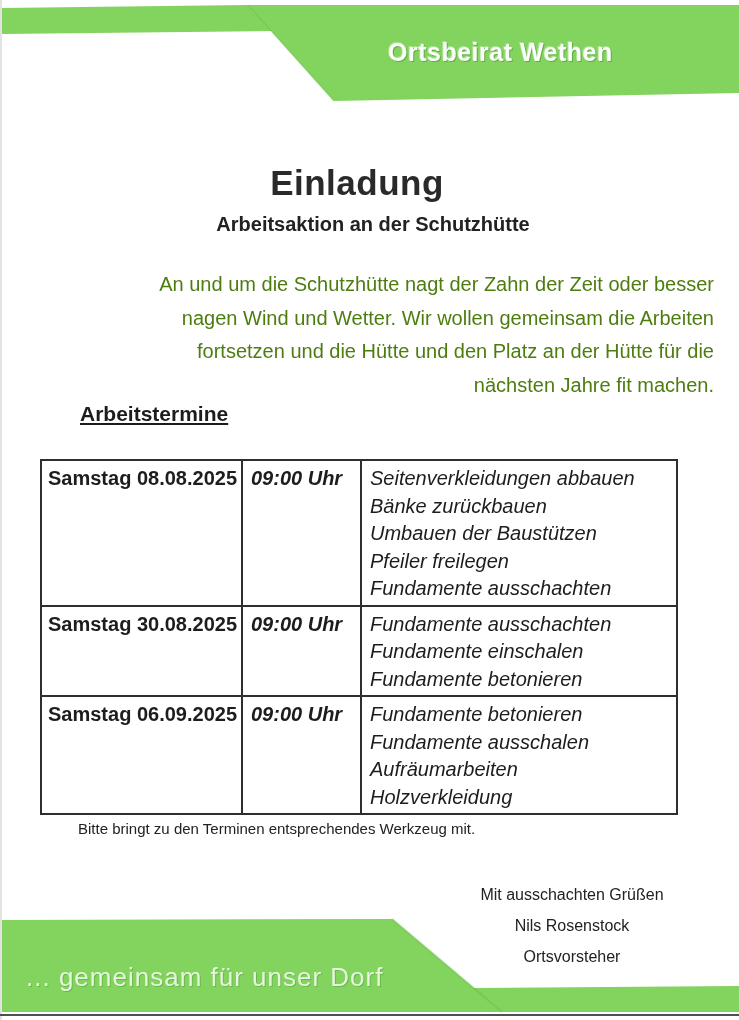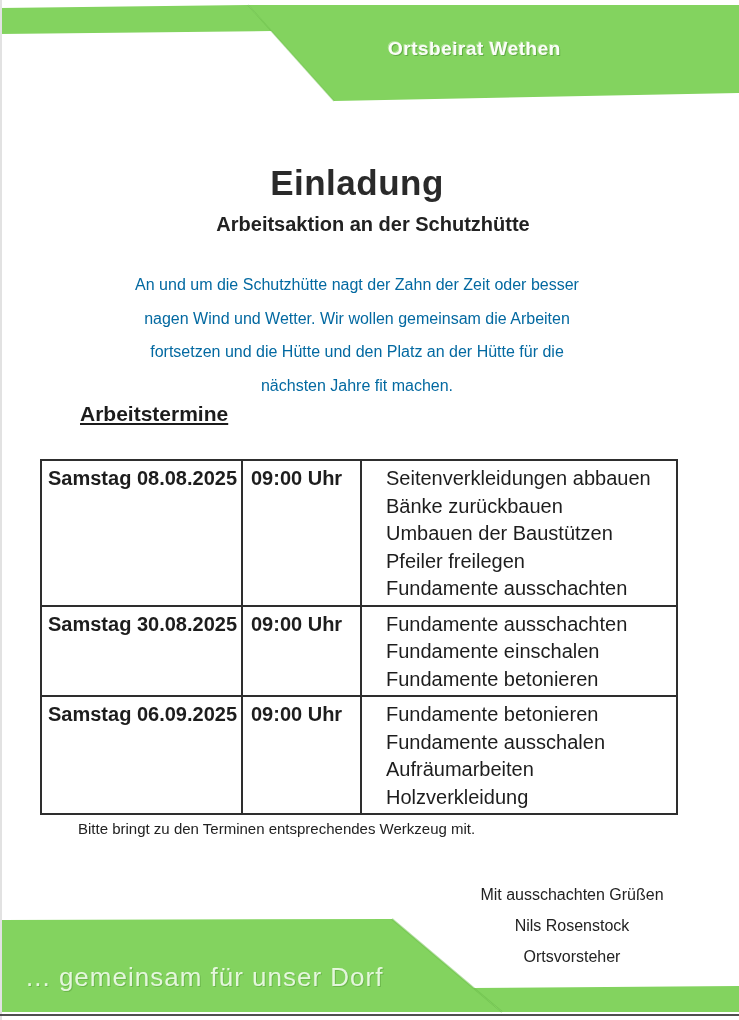--- a/index.html
+++ b/index.html
@@ -9,58 +9,58 @@
     font-family:"Liberation Sans",sans-serif;color:#1d1d1d;
   }
   .abs{position:absolute;}
   
   #left-edge{left:0;top:0;width:2px;height:1020px;background:#e2e2e2;}
   #bottom-scan-line{left:0;top:1014px;width:739px;height:2px;background:#4f4f4f;}
   
   #header-banner{left:0;top:0;}
   #footer-banner{left:0;top:900px;}
   #header-banner-text{
-    left:388px;top:38px;font-size:19px;font-weight:700;color:#fbfdf8;
+    left:388px;top:38px;font-size:25px;font-weight:700;color:#fbfdf8;
     letter-spacing:0.5px;
     text-shadow:1px 1px 0 rgba(70,140,45,.55), -1px -1px 0 rgba(255,255,255,.35);
   }
   #footer-banner-text{
     left:26px;top:962px;font-size:26px;font-weight:400;color:rgba(248,255,244,.85);
     letter-spacing:1px;
     text-shadow:1px 1px 0 rgba(90,160,60,.55);
   }
   
   #doc-title{
     left:0;top:163px;width:714px;text-align:center;
     font-size:35px;font-weight:700;color:#2a2a2a;letter-spacing:0.5px;
   }
   #doc-subtitle{
     left:16px;top:213px;width:714px;text-align:center;
     font-size:20px;font-weight:700;color:#222;
   }
   
   #intro-paragraph{
-    left:0;top:268px;width:714px;text-align:center;
-    font-size:16px;line-height:33.5px;color:#0369a1;
+    left:0;top:268px;width:714px;text-align:right;
+    font-size:20px;line-height:33.5px;color:#4d7c0f;
   }
   
   #section-heading{
     left:80px;top:402px;font-size:21px;font-weight:700;
     text-decoration:underline;color:#1c1c1c;
   }
   
   #schedule-table-wrap{left:40px;top:459px;}
   table{border-collapse:collapse;table-layout:fixed;width:636px;}
   td{
     border:2px solid #2e2e2e;vertical-align:top;
     font-size:20px;line-height:27.5px;padding:4px 2px 2px 6px;
   }
   td.cell-date,td.cell-time{font-weight:700;white-space:nowrap;}
-  td.cell-time{padding-left:8px;}
-  td.cell-tasks{padding-left:24px;}
+  td.cell-time{padding-left:8px;font-style:italic;}
+  td.cell-tasks{padding-left:8px;font-style:italic;}
   tr:nth-child(1) td{height:130px;}
   tr:nth-child(2) td{height:77px;}
   tr:nth-child(3) td{height:100px;}
   
   #note-line{left:78px;top:820px;font-size:15px;color:#222;}
   
   #signature-block{
     left:432px;top:879px;width:280px;text-align:center;
     font-size:16px;line-height:31px;color:#222;
   }

